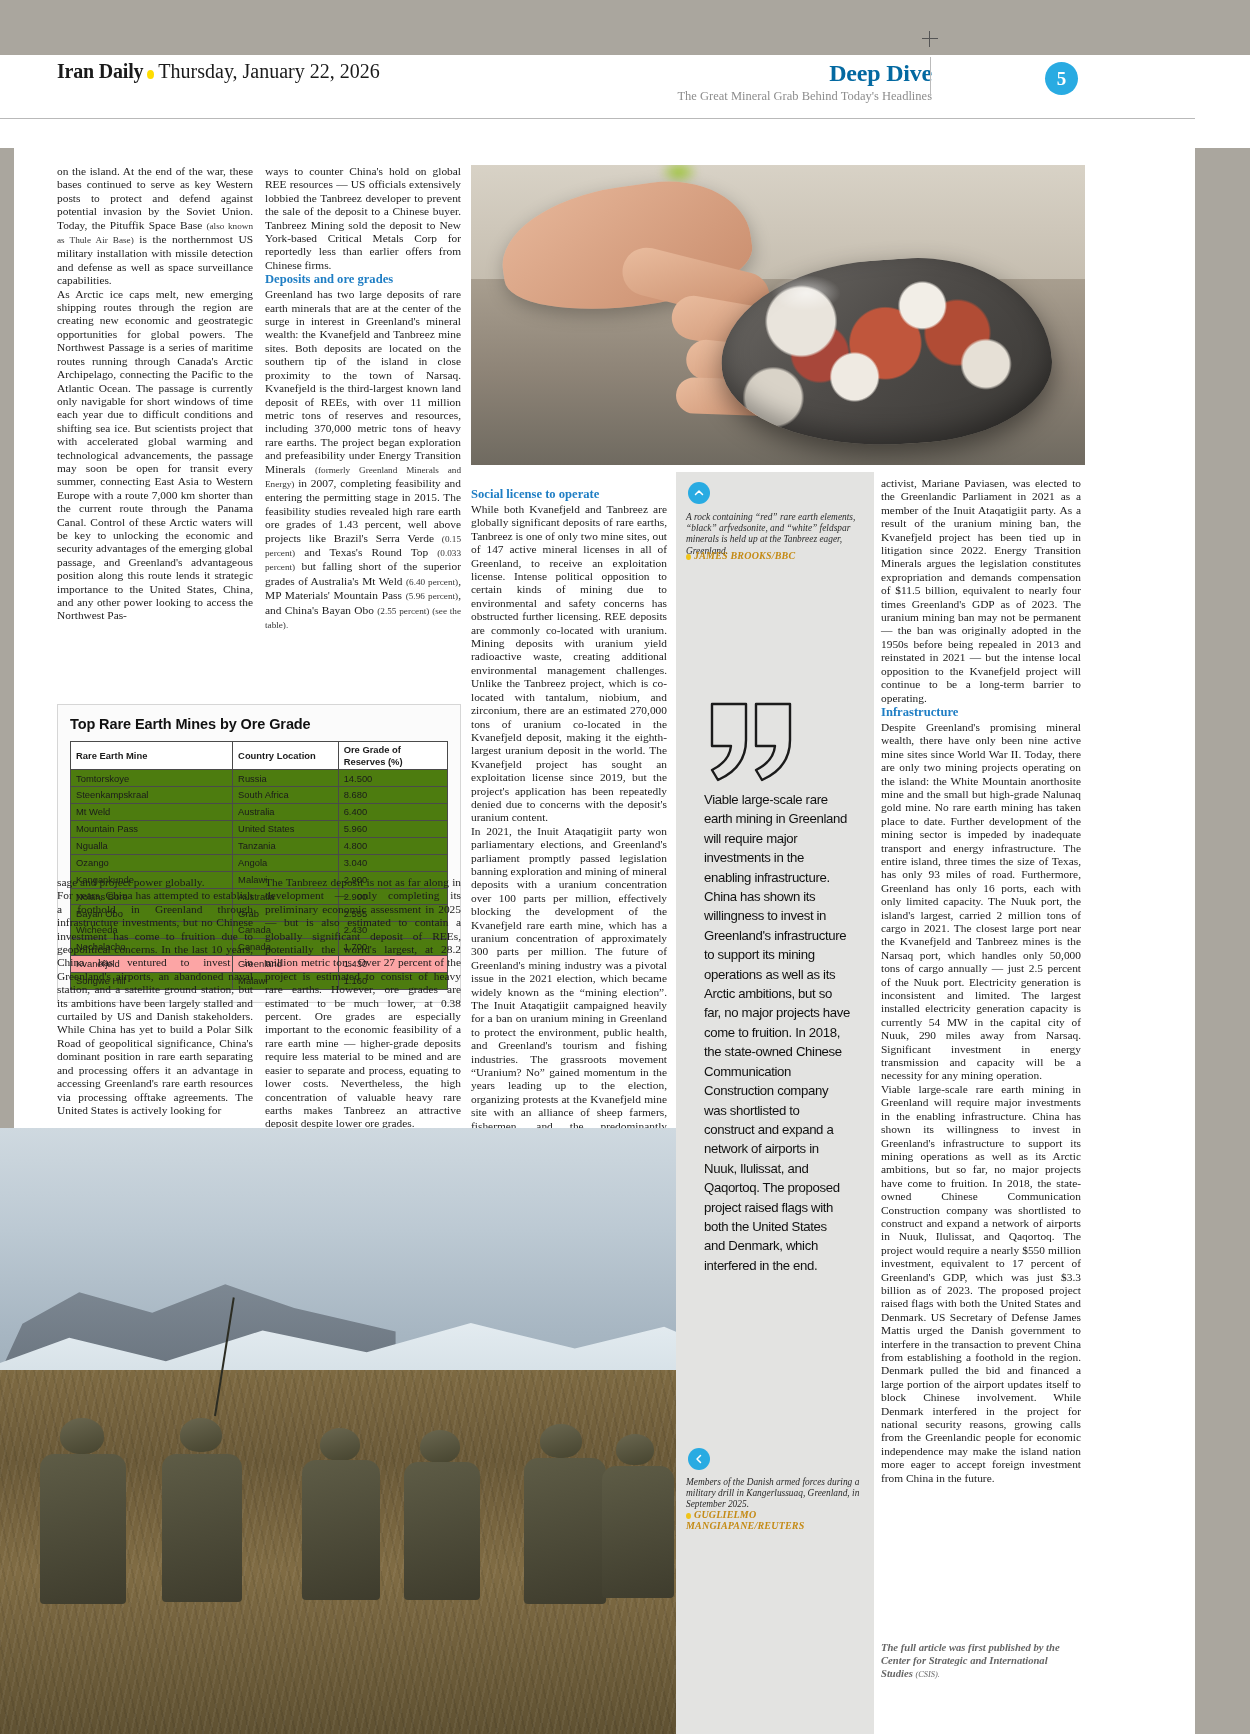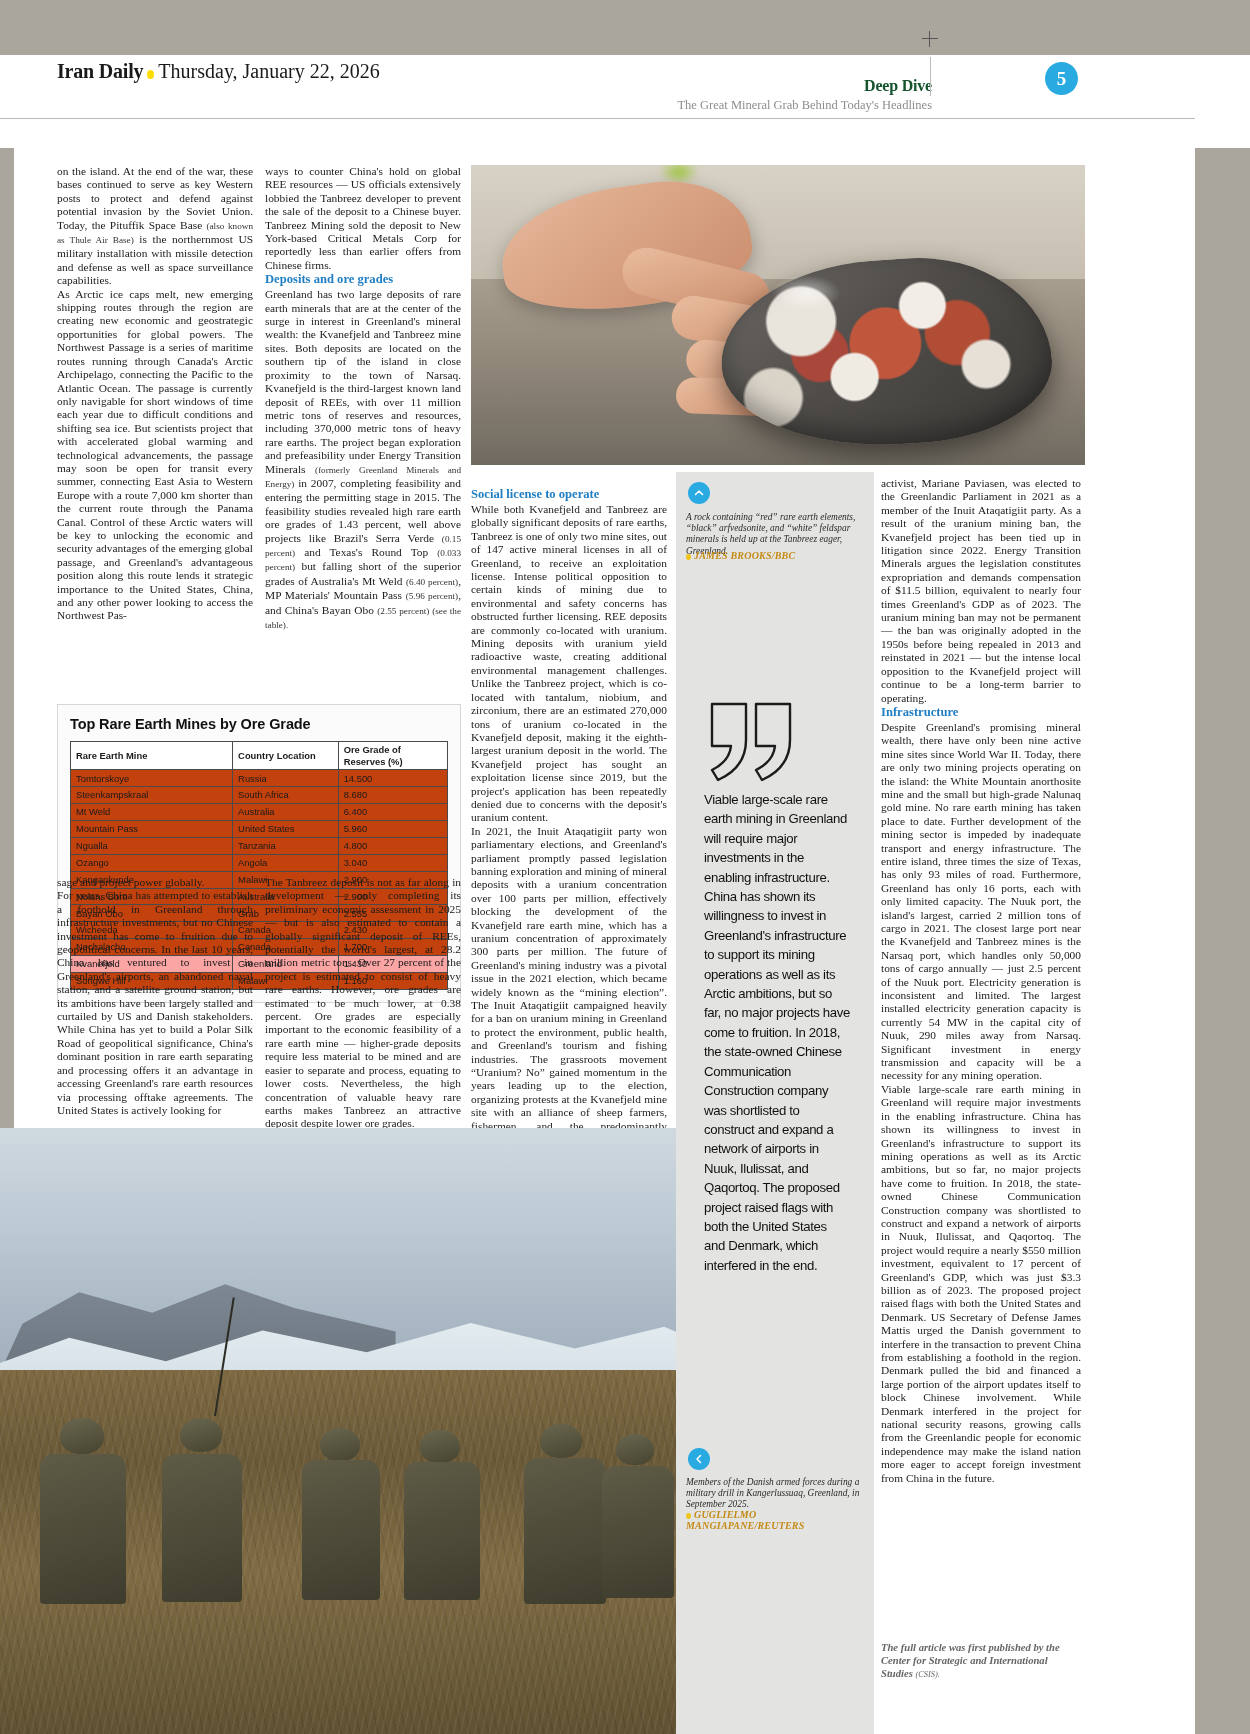--- a/index.html
+++ b/index.html
@@ -39,21 +39,21 @@
   .mast-left .brand { font-weight: bold; letter-spacing: -0.2px; }
   .mast-dot {
     display: inline-block; width: 7px; height: 9px; background: #ffdd00;
     border-radius: 50%; margin: 0 4px -1px 4px;
   }
   .deep-dive {
     position: absolute; right: 318px; top: 60px; text-align: right;
   }
   .deep-dive .dd-title {
     font-family: "Liberation Serif", serif; font-weight: bold;
-    font-size: 16px; color: #14532d; letter-spacing: -0.2px; line-height: 1.1; margin-top: 17px;
+    font-size: 24px; color: #0369a1; letter-spacing: -0.2px; line-height: 1.1;
   }
   .deep-dive .dd-sub {
     font-family: "Liberation Serif", serif; font-size: 12.5px;
     color: #8d8d8d; margin-top: 3px; white-space: nowrap;
   }
   .mast-divider {
     position: absolute; left: 930px; top: 57px; width: 1px; height: 39px;
     background: #bbb;
   }
   .page-num {
@@ -252,21 +252,21 @@
   }
   table.ore {
     border-collapse: collapse; width: 100%;
     font-family: "Liberation Sans", sans-serif; font-size: 9.4px; color: #1b1b1b;
   }
   table.ore th, table.ore td {
     border: 1px solid #4a4a4a; padding: 2.2px 5px; text-align: left;
     line-height: 11.5px;
   }
   table.ore th { font-weight: bold; background: #fff; }
-  table.ore td { background: #c2410c; }
+  table.ore td { background: #4d7c0f; }
   table.ore tr.hl td { background: #fca5a5; }
   .cw1 { width: 43%; } .cw2 { width: 28%; } .cw3 { width: 29%; }
 
   
   .final-note {
     position:absolute; left: 881px; top: 1641px; width: 200px;
     font-family: "Liberation Serif", serif; font-style: italic; font-weight: bold;
     font-size: 10.6px; line-height: 13px; color: #666;
   }
   .final-note .csis { font-size: 8.4px; font-weight: normal; }

